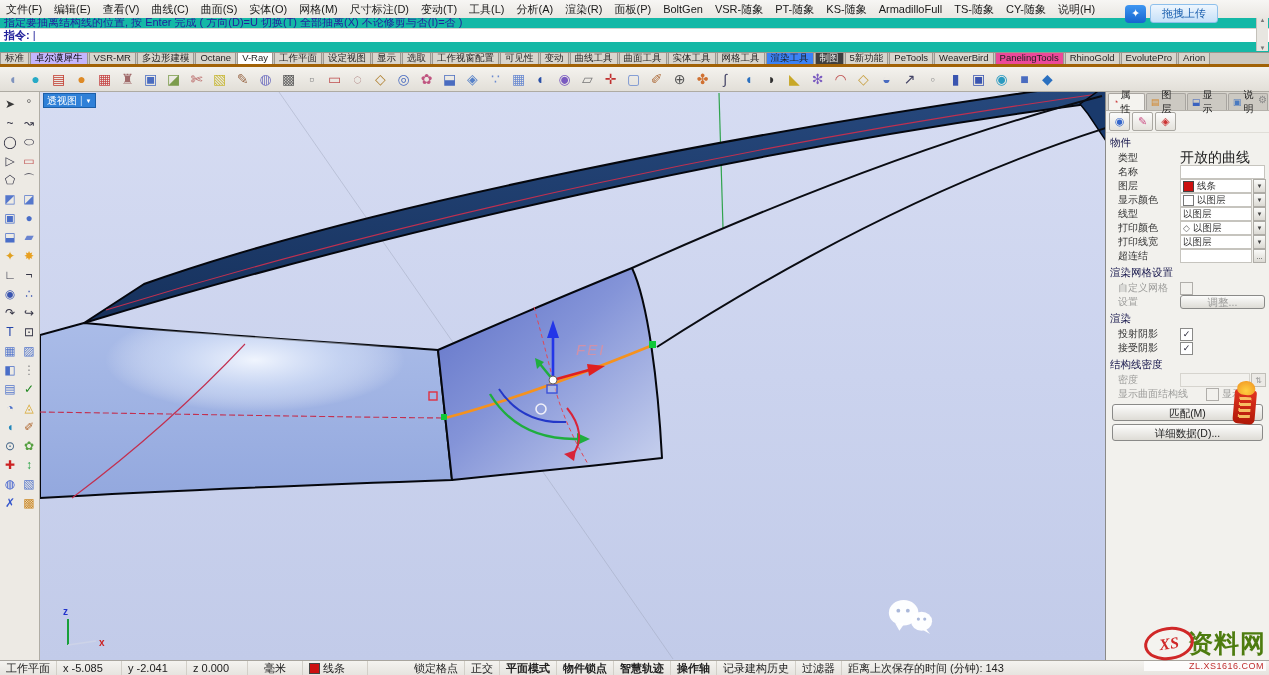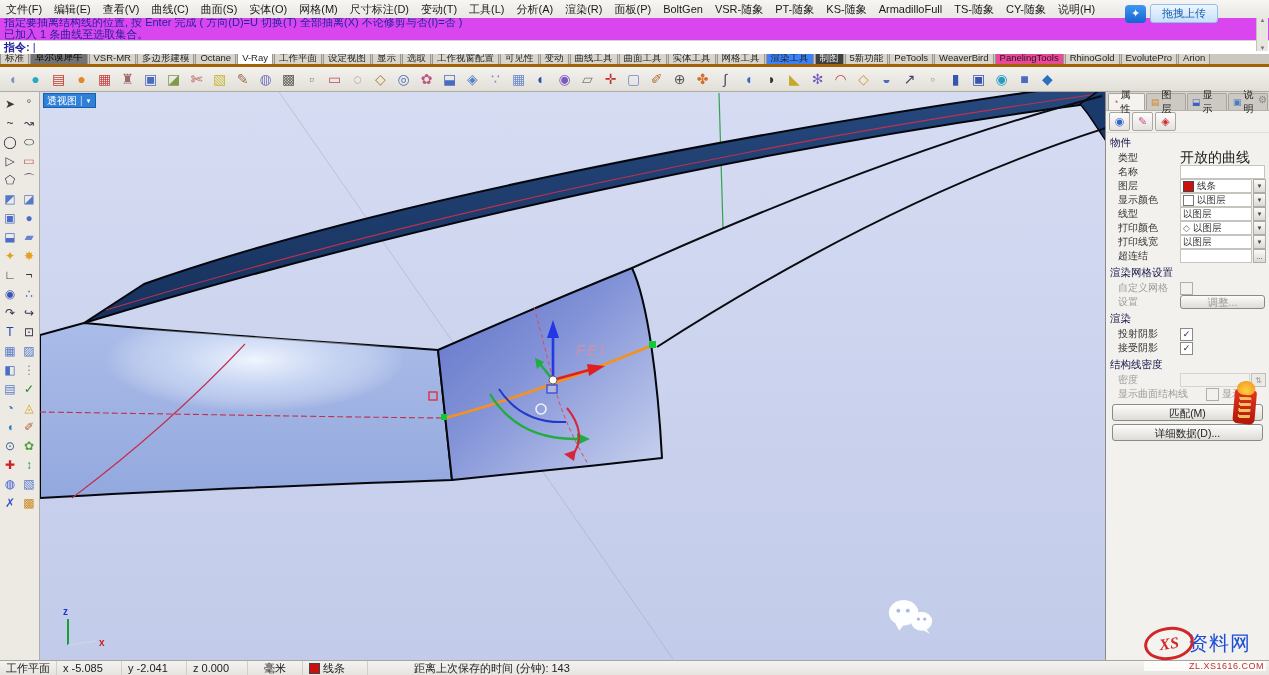--- a/index.html
+++ b/index.html
@@ -5,21 +5,21 @@
   html,body{margin:0;padding:0}
   body{width:1269px;height:675px;position:relative;overflow:hidden;
        font-family:"Liberation Sans",sans-serif;background:#ece9e4;color:#1a1a1a;}
   
   #menubar{position:absolute;left:0;top:0;width:1269px;height:18px;
     background:linear-gradient(#f7f6f4,#e9e7e2);display:flex;align-items:center;
     font-size:11px;white-space:nowrap;z-index:20;}
   #menubar .mitem{padding:0 6px;cursor:default;}
   
   #cmdarea{position:absolute;left:0;top:15px;width:1269px;height:38px;
-    background:#d946ef;border-top:1px solid #b8b4ac;border-bottom:1px solid #9a968e;
+    background:#14b8a6;border-top:1px solid #b8b4ac;border-bottom:1px solid #9a968e;
     box-sizing:border-box;z-index:5;}
   .cmdline{height:12px;line-height:12px;font-size:11px;color:#23239c;padding-left:4px;
     white-space:nowrap;overflow:hidden;}
   #cmdprompt{height:13px;line-height:13px;border-top:1px solid #d4d2cc;font-size:11px;
     color:#23239c;padding-left:4px;display:flex;gap:3px;background:#fff;}
   #cmdprompt .prompt{font-weight:bold;}
   #cmdscroll{position:absolute;right:1px;top:1px;bottom:1px;width:11px;background:#e8e6e1;
     border-left:1px solid #c4c1ba;display:flex;flex-direction:column;justify-content:space-between;
     align-items:center;font-size:6px;color:#777;}
   
@@ -55,21 +55,21 @@
   
   #wmark{position:absolute;left:886px;top:593px;width:382px;height:48px;z-index:40;
     display:flex;align-items:center;gap:7px;pointer-events:none;}
   #wmark .wtext{font-size:27px;font-weight:bold;letter-spacing:2px;color:rgba(255,255,255,.95);white-space:nowrap;}
   #stamp{position:absolute;right:3px;top:627px;z-index:45;pointer-events:none;width:122px;}
   #stamp .row1{display:flex;align-items:center;}
   #stamp .oval{width:44px;height:27px;border:3px solid #d02828;border-radius:50%;
     display:flex;align-items:center;justify-content:center;transform:rotate(-8deg);
     font-family:"Liberation Serif",serif;font-style:italic;font-weight:bold;font-size:16px;
     color:#d02828;background:rgba(255,255,255,.15);margin-right:-6px;}
-  #stamp .sname{font-size:20px;font-weight:normal;color:#1d4ed8;letter-spacing:1px;}
+  #stamp .sname{font-size:25px;font-weight:bold;color:#4d7c0f;letter-spacing:1px;}
   #stamp .surl{font-size:9px;color:#c03030;background:rgba(255,255,255,.8);
     text-align:right;margin-top:1px;padding-right:2px;letter-spacing:.5px;}
   #hotbadge{position:absolute;left:1233px;top:381px;width:25px;height:44px;z-index:44;
     transform:rotate(5deg);pointer-events:none;}
   #hotbadge .cup{position:absolute;left:1px;top:9px;width:22px;height:34px;
     background:linear-gradient(#e23420,#b01808);border-radius:3px 3px 5px 5px;}
   #hotbadge .flame{position:absolute;left:3px;top:0;width:18px;height:14px;
     background:radial-gradient(circle at 50% 70%,#ffd040,#f09020);border-radius:50% 50% 40% 40%;}
   #hotbadge .txt{position:absolute;left:6px;top:16px;width:12px;height:22px;
     background:repeating-linear-gradient(#ffd870 0 3px,transparent 3px 6px);opacity:.85;}
@@ -145,35 +145,34 @@
     <span class="mitem">说明(H)</span>
   </div>
 
 <div id="upload">
   <div class="ubicon">✦</div>
   <div class="ubtn">拖拽上传</div>
 </div>
 
 <div id="cmdarea">
   <div class="cmdline">指定要抽离结构线的位置, 按 Enter 完成 ( 方向(D)=U  切换(T)  全部抽离(X)  不论修剪与否(I)=否 )</div>
-  <div class="cmdline">已加入 1 条曲线至选取集合。</div>
   <div id="cmdprompt">
     <span class="prompt">指令:</span>
     <span>|</span>
   </div>
   <div id="cmdscroll">
     <span>▲</span>
     <span>▼</span>
   </div>
 </div>
 
 <div id="ribbon">
 
 <span class="rtab" style="background: rgb(217, 213, 205); color: rgb(31, 31, 31);">标准</span>
-    <span class="rtab" style="background: #737373; color: rgb(0, 0, 0); font-family: Liberation Serif, serif;">卓尔谟犀牛</span>
+    <span class="rtab" style="background: #c4b5fd; color: rgb(0, 0, 0);">卓尔谟犀牛</span>
     <span class="rtab" style="background: rgb(217, 213, 205); color: rgb(31, 31, 31);">VSR-MR</span>
     <span class="rtab" style="background: rgb(217, 213, 205); color: rgb(31, 31, 31);">多边形建模</span>
     <span class="rtab" style="background: rgb(217, 213, 205); color: rgb(31, 31, 31);">Octane</span>
     <span class="rtab" style="background: #ffffff; color: rgb(31, 31, 31);">V-Ray</span>
     <span class="rtab" style="background: rgb(217, 213, 205); color: rgb(31, 31, 31);">工作平面</span>
     <span class="rtab" style="background: rgb(217, 213, 205); color: rgb(31, 31, 31);">设定视图</span>
     <span class="rtab" style="background: rgb(217, 213, 205); color: rgb(31, 31, 31);">显示</span>
     <span class="rtab" style="background: rgb(217, 213, 205); color: rgb(31, 31, 31);">选取</span>
     <span class="rtab" style="background: rgb(217, 213, 205); color: rgb(31, 31, 31);">工作视窗配置</span>
     <span class="rtab" style="background: rgb(217, 213, 205); color: rgb(31, 31, 31);">可见性</span>
@@ -504,20 +503,31 @@
   <div class="scell">工作平面</div>
   <div class="scell" style="width:52px">x  -5.085</div>
   <div class="scell" style="width:52px">y  -2.041</div>
   <div class="scell" style="width:48px">z  0.000</div>
   <div class="scell" style="width:42px;justify-content:center">毫米</div>
   <div class="scell" style="width:52px">
     <span class="swatch" style="background:#cc1111"></span>
     <span>线条</span>
   </div>
   <div class="sgap"></div>
+  <div style="display:flex">
+
+  <div class="scell" style="font-weight: normal;">锁定格点</div>
+      <div class="scell" style="font-weight: normal;">正交</div>
+      <div class="scell" style="font-weight: bold;">平面模式</div>
+      <div class="scell" style="font-weight: bold;">物件锁点</div>
+      <div class="scell" style="font-weight: bold;">智慧轨迹</div>
+      <div class="scell" style="font-weight: bold;">操作轴</div>
+      <div class="scell" style="font-weight: normal;">记录建构历史</div>
+      <div class="scell" style="font-weight: normal;">过滤器</div>
+    </div>
   <div class="scell grow">距离上次保存的时间 (分钟): 143</div>
 </div>
 
 <div id="wmark">
   <svg width="50" height="38" viewBox="0 0 46 36">
     <ellipse cx="16" cy="14" rx="14" ry="12" fill="#ffffff" fill-opacity="0.97"></ellipse>
     <polygon points="8,24 12,31 17,24" fill="#ffffff" fill-opacity="0.97"></polygon>
     <circle cx="11" cy="12" r="1.8" fill="#aab8da"></circle>
       <circle cx="20" cy="12" r="1.8" fill="#aab8da"></circle>
     <ellipse cx="33" cy="22" rx="10" ry="9" fill="#ffffff" fill-opacity="0.97"></ellipse>

